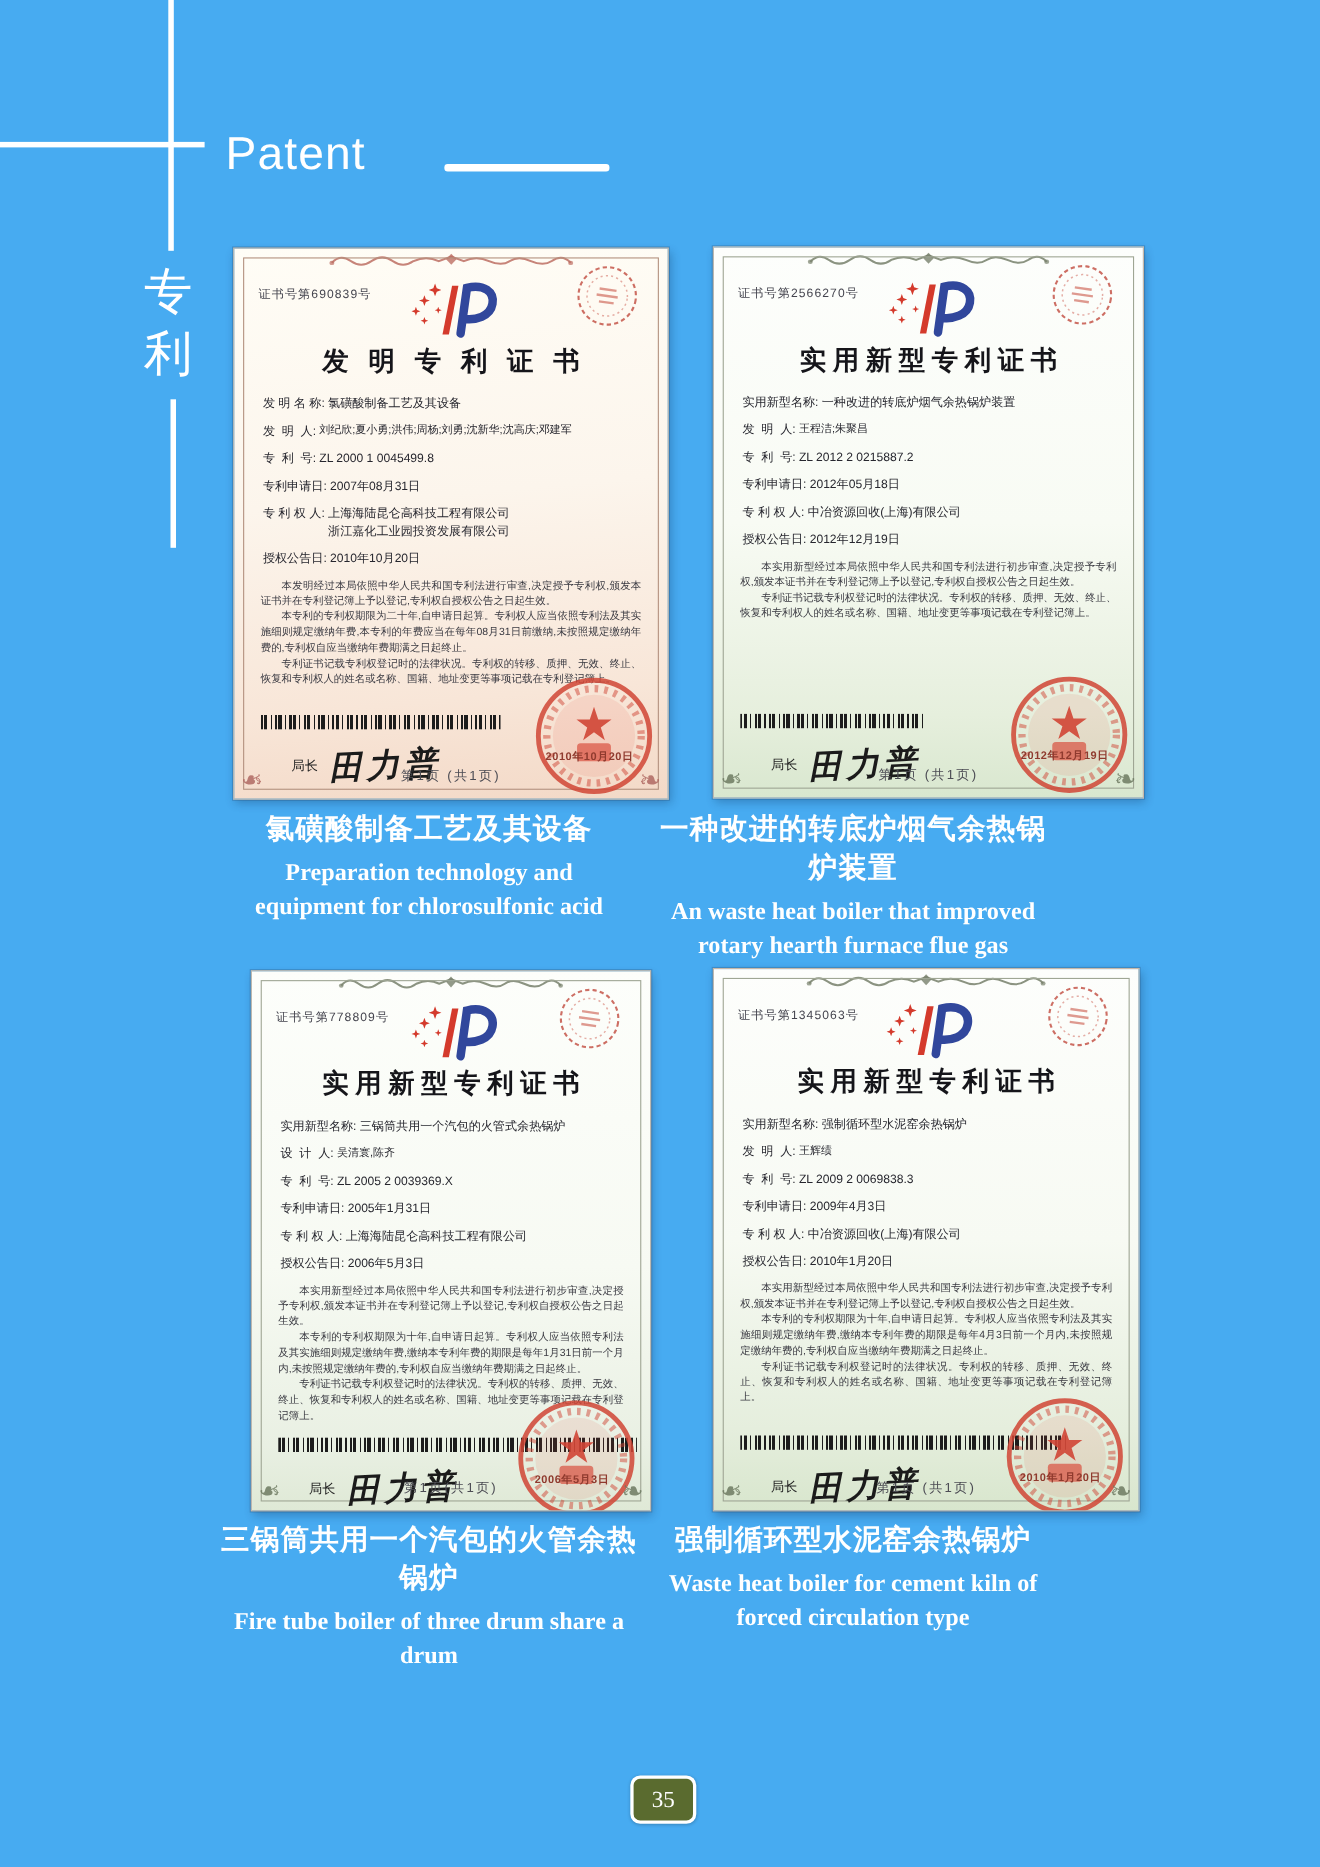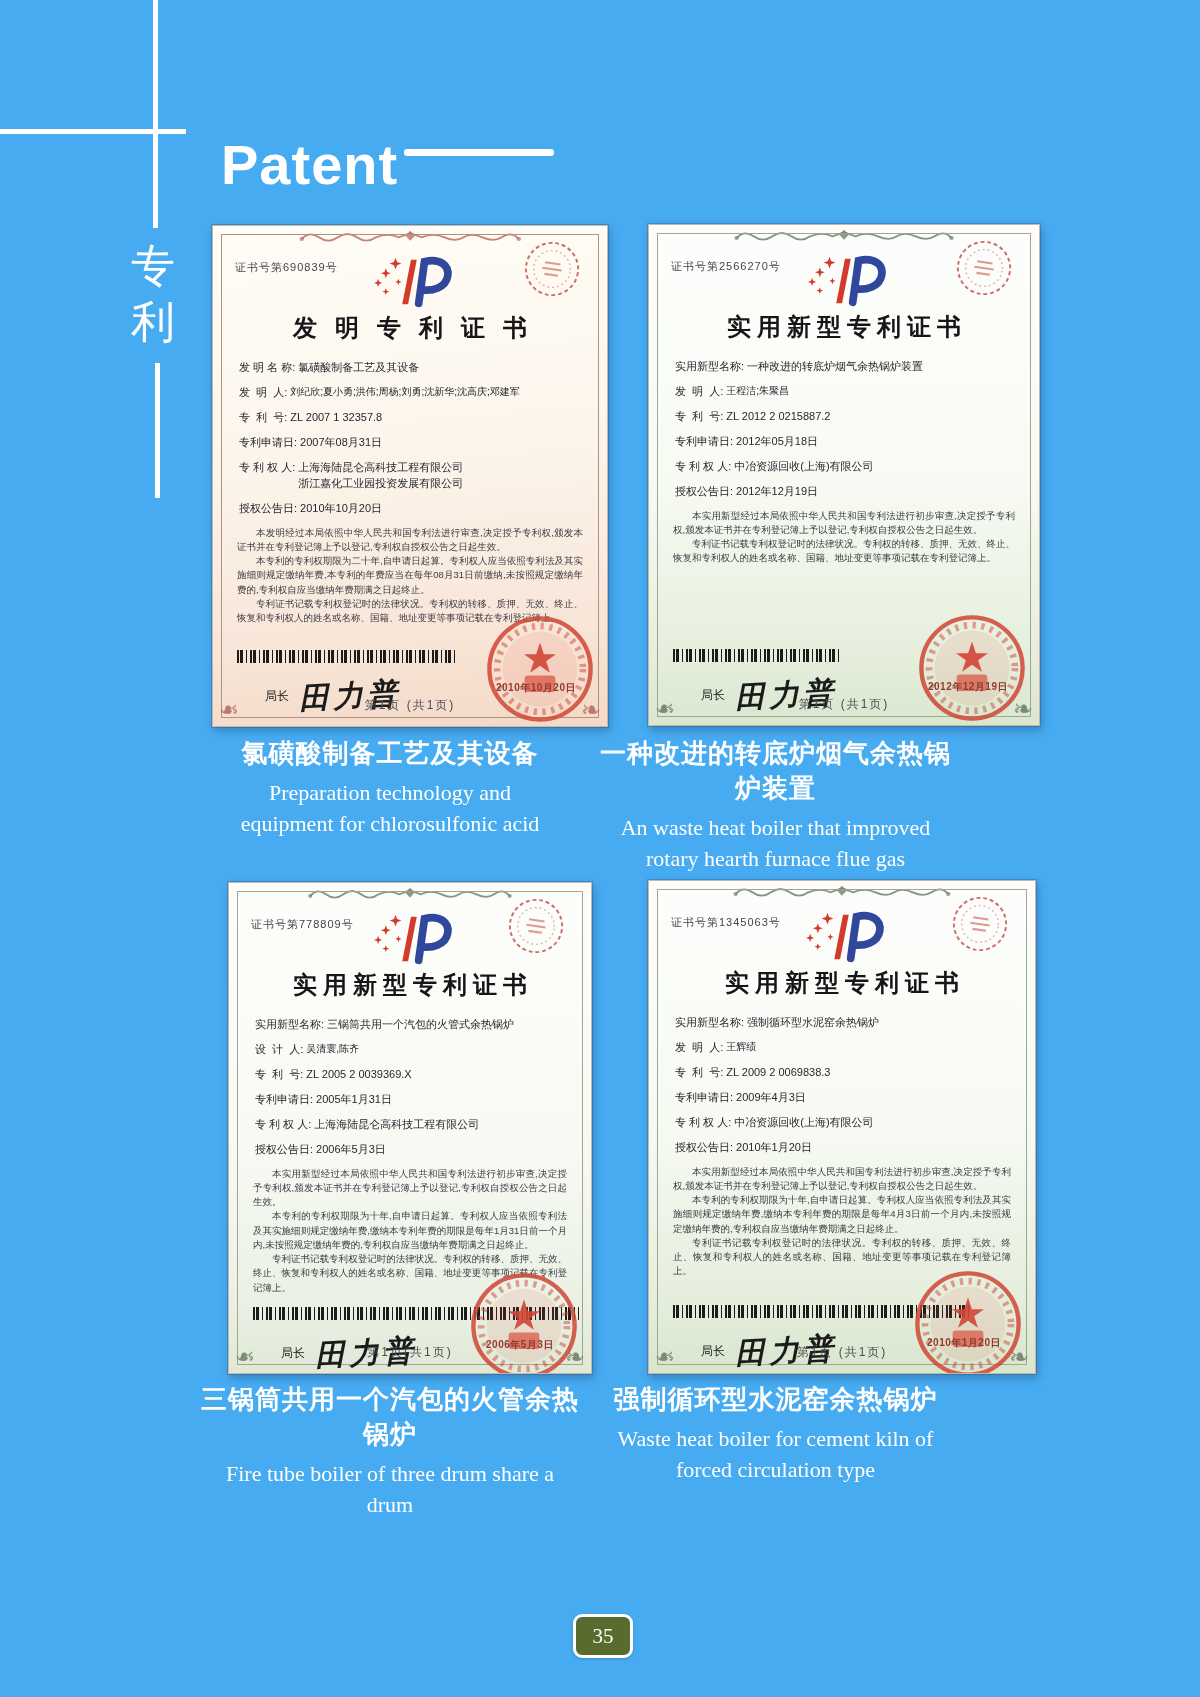--- a/index.html
+++ b/index.html
@@ -7,22 +7,22 @@
     width:1200px;height:1697px;position:relative;overflow:hidden;
     background:#47abf1;
     font-family:"Liberation Sans",sans-serif;
   }
   
   .deco{position:absolute;background:#ffffff}
   .vline-top{left:153px;top:0;width:5px;height:228px}
   .hline{left:0;top:129px;width:186px;height:5px}
   .vline-bottom{left:155px;top:363px;width:5px;height:135px}
   .patent-title{
-    position:absolute;left:205px;top:116px;margin:16px;
-    color:#fff;font-size:56px;font-weight:700;letter-spacing:1px;
+    position:absolute;left:205px;top:116px;margin:0;
+    color:#fff;font-size:42px;font-weight:400;letter-spacing:1px;
   }
   .title-rule{position:absolute;left:404px;top:149px;width:150px;height:7px;background:#fff;border-radius:3px}
   .side-label{
     position:absolute;left:118px;top:238px;width:70px;
     color:#fff;font-size:44px;line-height:56px;text-align:center;white-space:pre-line;
   }
   .page-badge{
     position:absolute;left:573px;top:1614px;width:54px;height:38px;
     background:#5a6b2f;border:3px solid #fff;border-radius:9px;
     color:#fff;font-family:"Liberation Serif",serif;font-size:21px;
@@ -96,21 +96,21 @@
   .fl-l{left:6px;transform:scaleX(-1)}
   .fl-r{right:6px}
   
   .caption{position:absolute;text-align:center;color:#fff}
   .cap0{left:200px;top:736px;width:380px}
   .cap1{left:598px;top:736px;width:355px}
   .cap2{left:200px;top:1382px;width:380px}
   .cap3{left:598px;top:1382px;width:355px}
   .cap-cn{font-size:26px;font-weight:700;margin-bottom:7px;letter-spacing:1px}
   .cap-en{
-    font-family:"Liberation Serif",serif;font-weight:400;
+    font-family:"Liberation Serif",serif;font-weight:700;
     font-size:22px;line-height:1.4;white-space:pre-line;
   }
 </style>
 </head>
 <body>
 
 <div class="deco vline-top"></div>
 <div class="deco hline"></div>
 <h1 class="patent-title">Patent</h1>
 <div class="title-rule"></div>
@@ -152,21 +152,21 @@
       <div class="field">
         <span class="flabel">发 明 名 称:</span>
         <span class="fvalue">氯磺酸制备工艺及其设备</span>
       </div>
       <div class="field">
         <span class="flabel">发  明  人:</span>
         <span class="fvalue">刘纪欣;夏小勇;洪伟;周杨;刘勇;沈新华;沈高庆;邓建军</span>
       </div>
       <div class="field">
         <span class="flabel">专  利  号:</span>
-        <span class="fvalue">ZL 2007 1 32357.8</span>
+        <span class="fvalue">ZL 2000 1 0045499.8</span>
       </div>
       <div class="field">
         <span class="flabel">专利申请日:</span>
         <span class="fvalue">2007年08月31日</span>
       </div>
       <div class="field">
         <span class="flabel">专 利 权 人:</span>
         <span class="fvalue">上海海陆昆仑高科技工程有限公司
 浙江嘉化工业园投资发展有限公司</span>
       </div>

